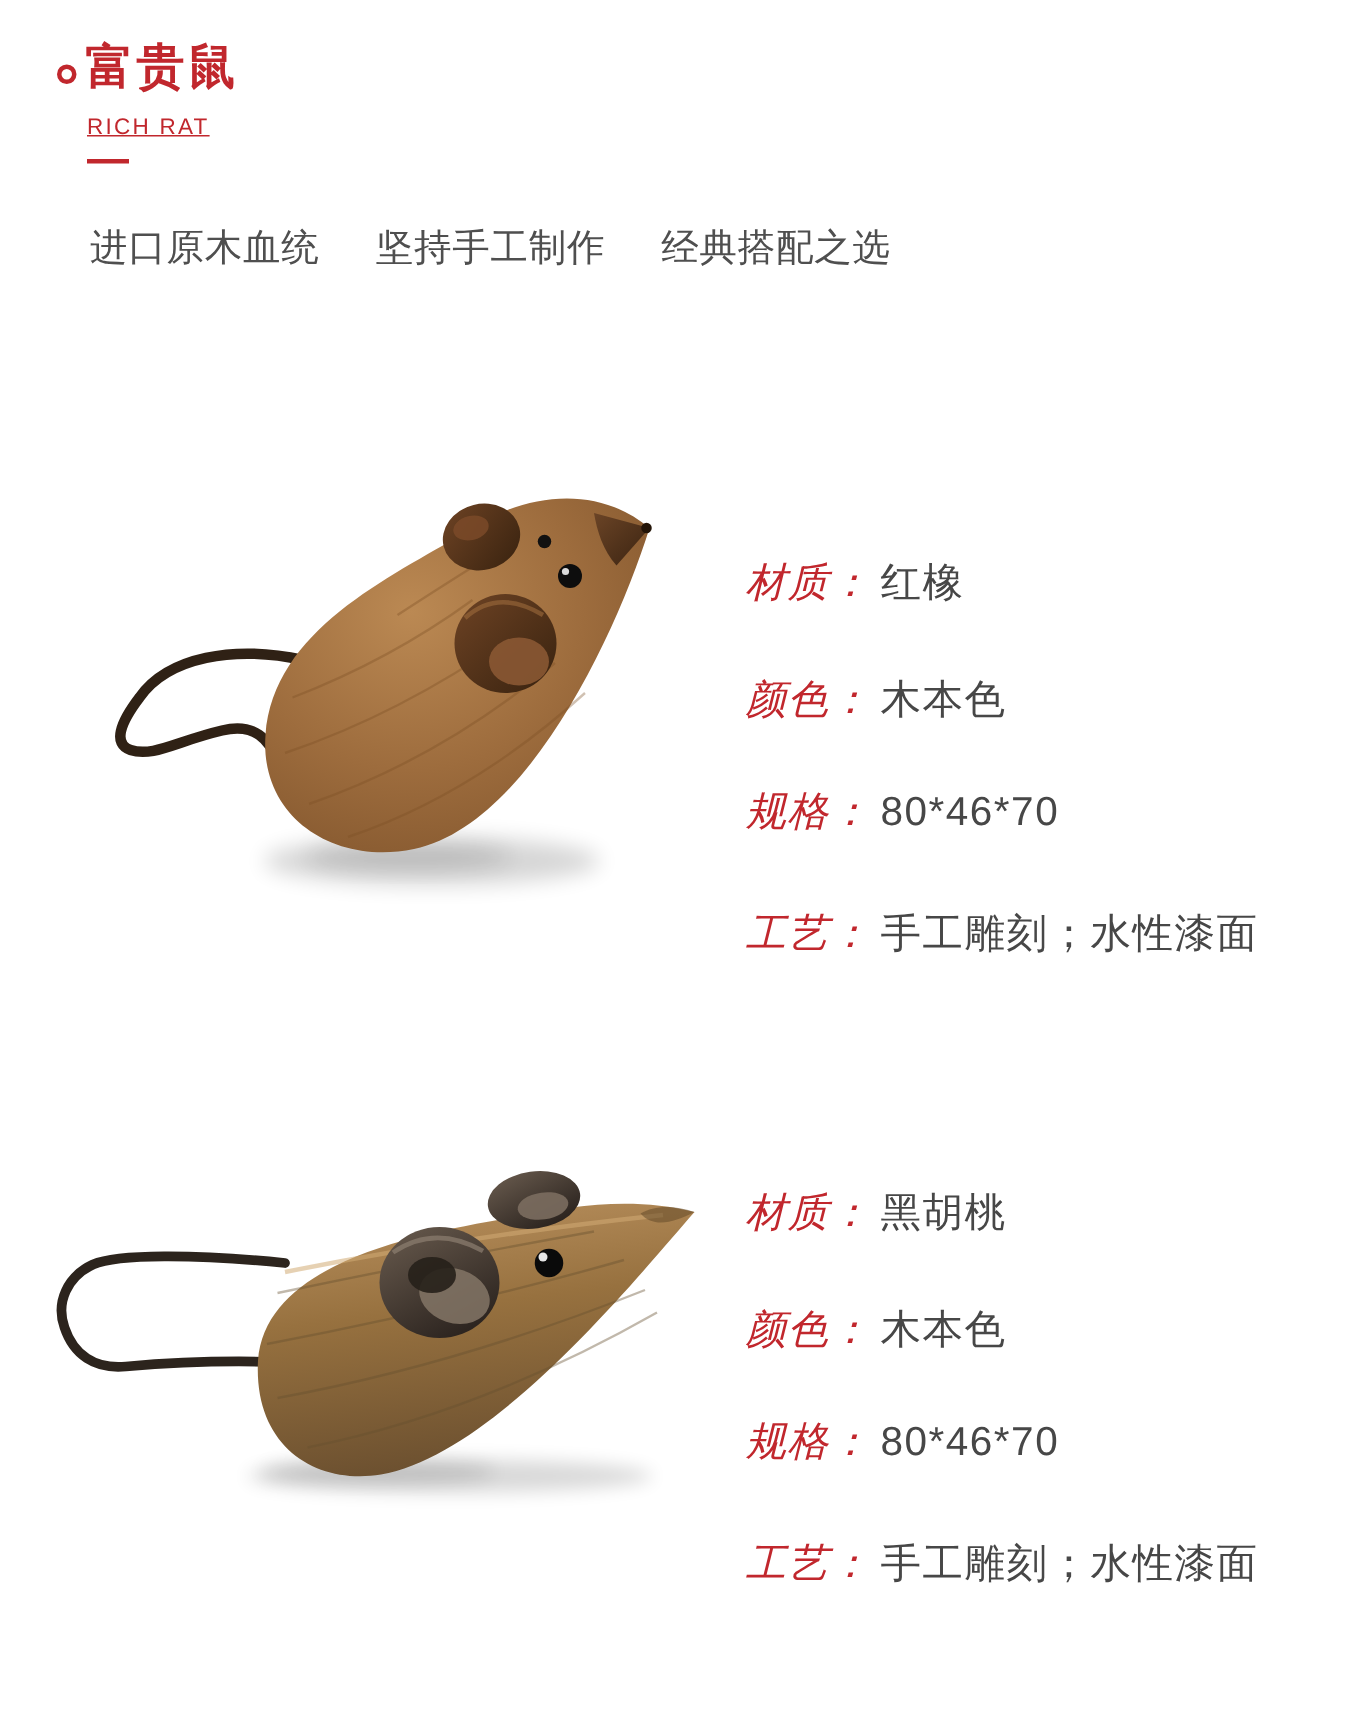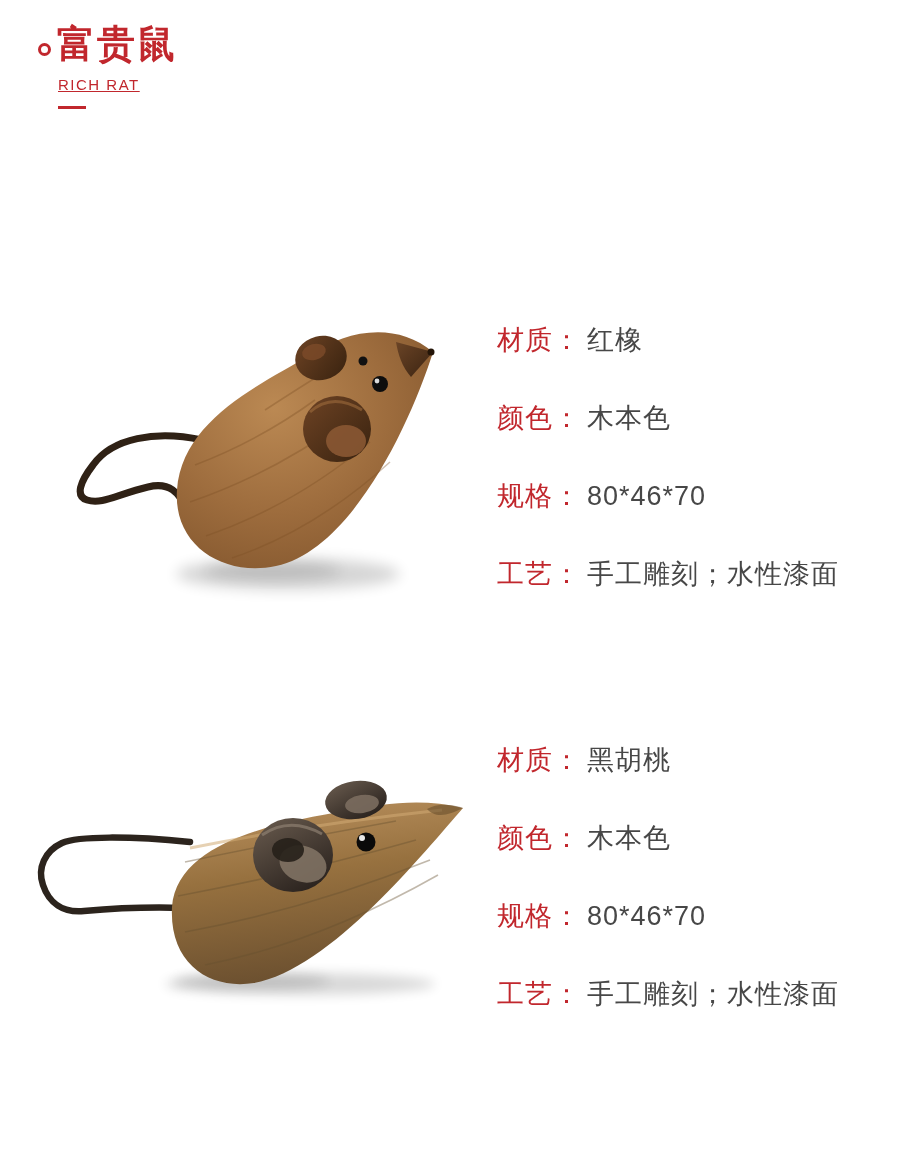--- a/index.html
+++ b/index.html
@@ -6,21 +6,21 @@
   .page{
     position:relative;width:900px;height:1155px;background:#ffffff;overflow:hidden;
     font-family:"Liberation Sans","DejaVu Sans",sans-serif;
   }
   
   .bullet{
     position:absolute;left:38px;top:43px;width:13px;height:13px;
     border:3px solid var(--red);border-radius:50%;box-sizing:border-box;
   }
   .title{
-    position:absolute;left:57px;top:22px;font-size:38px;line-height:44px;
+    position:absolute;left:57px;top:22px;font-size:32px;line-height:44px;
     font-weight:600;color:var(--red);letter-spacing:2px;
   }
   .subtitle{
     position:absolute;left:58px;top:76px;font-size:15px;font-weight:500;
     color:var(--red);letter-spacing:1.5px;text-decoration:underline;
   }
   .dash{
     position:absolute;left:58px;top:106px;width:28px;height:3px;background:var(--red);
   }
   
@@ -34,34 +34,39 @@
   .img1{position:absolute;left:60px;top:290px;width:420px;height:330px;}
   .img2{position:absolute;left:0px;top:760px;width:480px;height:300px;}
   
   .specs{position:absolute;left:497px;width:360px;}
   .specs1{top:322px;}
   .specs2{top:742px;}
   .spec-row{
     display:flex;align-items:baseline;height:34px;margin-bottom:44px;
     font-size:27px;font-weight:300;letter-spacing:1px;white-space:nowrap;
   }
-  .spec-label{color:var(--red);}
-  .spec-value{color:#474747;margin-left:6px;}
+  .spec-label{color:var(--red);font-style:italic;}
+  .spec-value{color:#474747;margin-left:6px;margin-top:48px;}
   .page{--red:#c1272d;}
 </style>
 </head>
 <body>
 
 <div class="page">
 
   <div class="bullet"></div>
   <div class="title">富贵鼠</div>
   <div class="subtitle">RICH RAT</div>
   <div class="dash"></div>
 
+  <div class="tagline">
+    <span>进口原木血统</span>
+    <span>坚持手工制作</span>
+    <span>经典搭配之选</span>
+  </div>
 
   <svg class="img1" viewBox="0 0 420 330" aria-hidden="true">
     <defs>
       <radialGradient id="g1body" cx="38%" cy="32%" r="90%">
         <stop offset="0%" stop-color="#bb8953"></stop>
         <stop offset="50%" stop-color="#9d6c3d"></stop>
         <stop offset="100%" stop-color="#7b5029"></stop>
       </radialGradient>
       <linearGradient id="g1ear" x1="0" y1="0" x2="1" y2="1">
         <stop offset="0%" stop-color="#6e4324"></stop>

